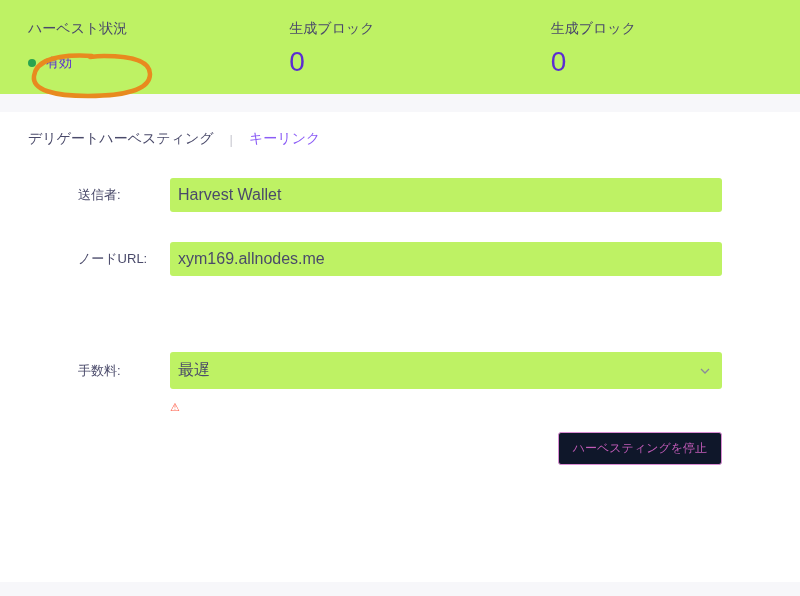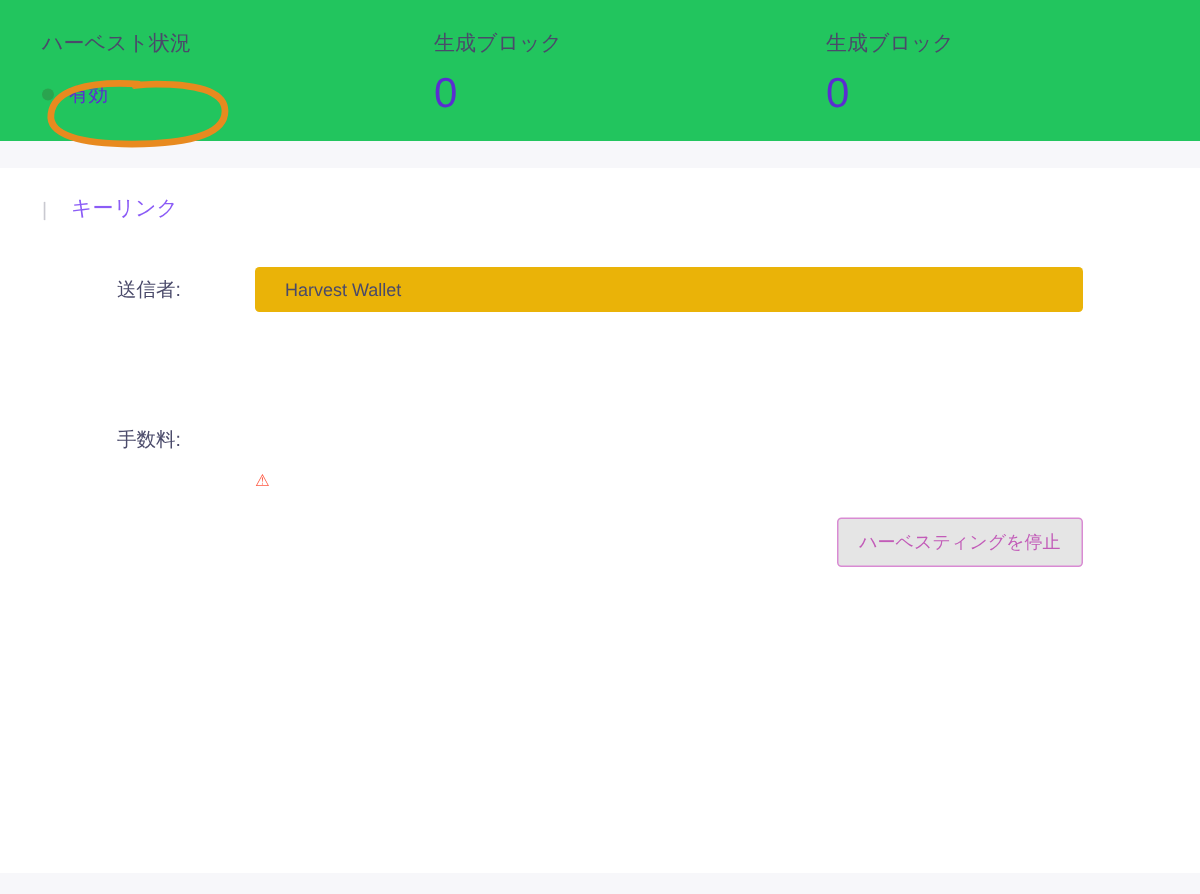--- a/index.html
+++ b/index.html
@@ -6,21 +6,21 @@
     body {
       font-family: -apple-system, BlinkMacSystemFont, "Segoe UI", "Hiragino Sans", "Hiragino Kaku Gothic ProN", Meiryo, sans-serif;
       background: #f7f7fa;
       width: 800px;
       height: 596px;
       overflow: hidden;
       color: #4a4a6a;
       font-size: 13px;
     }
     .stats-panel {
-      background: #22c55e;
+      background: #bef264;
       padding: 20px 28px 18px 28px;
       display: flex;
       justify-content: space-between;
     }
     .stat-col {
       flex: 1;
       display: flex;
       flex-direction: column;
       align-items: flex-start;
       position: relative;
@@ -93,24 +93,24 @@
       margin-bottom: 12px;
       margin-top: 30px;
     }
     .form-row .flabel {
       width: 92px;
       font-size: 13px;
       color: #4a4a6a;
     }
     .fcontrol {
       flex: 1;
-      background: #eab308;
+      background: #bef264;
       border-radius: 3px;
-      padding: 8px 20px;
-      font-size: 12px;
+      padding: 8px 8px;
+      font-size: 16px;
       color: #4a4a6a;
       position: relative;
     }
     .fcontrol.select { cursor: pointer; }
     .chev {
       position: absolute;
       right: 12px;
       top: 50%;
       transform: translateY(-50%);
     }
@@ -129,21 +129,21 @@
       color: #ff5b45;
       font-size: 11px;
     }
     .actions {
       display: flex;
       justify-content: flex-end;
       margin-top: 18px;
     }
     .stop-btn {
       border: 1px solid #d98bd3;
-      background: #e5e5e5;
+      background: #0f172a;
       color: #c25bb8;
       padding: 7px 14px;
       font-size: 12px;
       border-radius: 3px;
       cursor: pointer;
     }
   </style>
 </head>
 <body>
 
@@ -165,38 +165,53 @@
   <div class="stat-col center">
     <div class="stat-label">生成ブロック</div>
     <div class="stat-value">0</div>
   </div>
 </div>
 
 <div class="gap"></div>
 
 <div class="form-panel">
   <div class="tabs">
+    <span class="tab">デリゲートハーベスティング</span>
     <span class="tab-sep">|</span>
     <span class="tab inactive">キーリンク</span>
   </div>
 
   <div class="form-body">
 
     <div class="form-row">
       <div class="flabel">送信者:</div>
       <div class="fcontrol">
         <span>Harvest Wallet</span>
       </div>
     </div>
 
+    <div class="form-row">
+      <div class="flabel">ノードURL:</div>
+      <div class="fcontrol">
+        <span>xym169.allnodes.me</span>
+      </div>
+    </div>
 
     <div class="form-gap"></div>
 
     <div class="form-row">
       <div class="flabel">手数料:</div>
+      <div class="fcontrol select">
+        <span>最遅</span>
+        <span class="chev">
+          <svg width="10" height="6" viewBox="0 0 10 6">
+              <path d="M1 1 L5 5 L9 1" fill="none" stroke="#8a8a9a" stroke-width="1.3"></path>
+            </svg>
+        </span>
+      </div>
     </div>
 
     <div class="warning">
       <span class="warn-icon">⚠</span>
     </div>
 
     <div class="actions">
       <button class="stop-btn">ハーベスティングを停止</button>
     </div>
 

